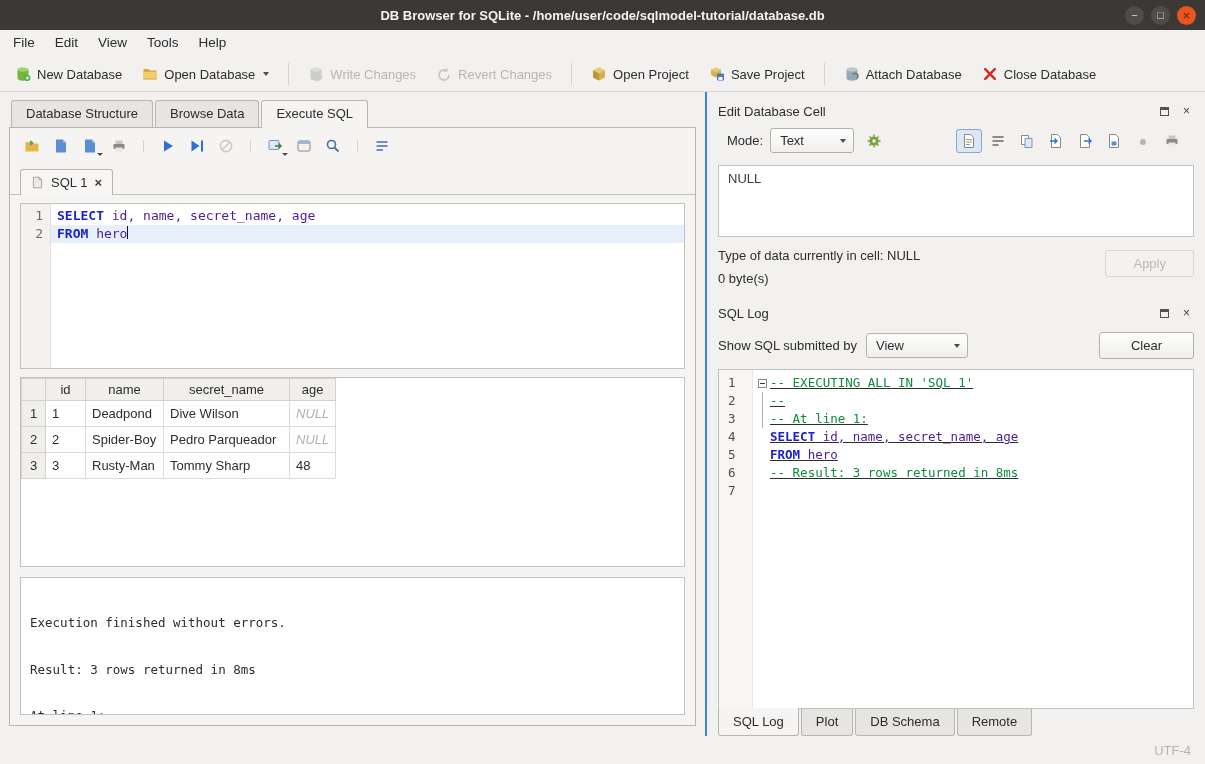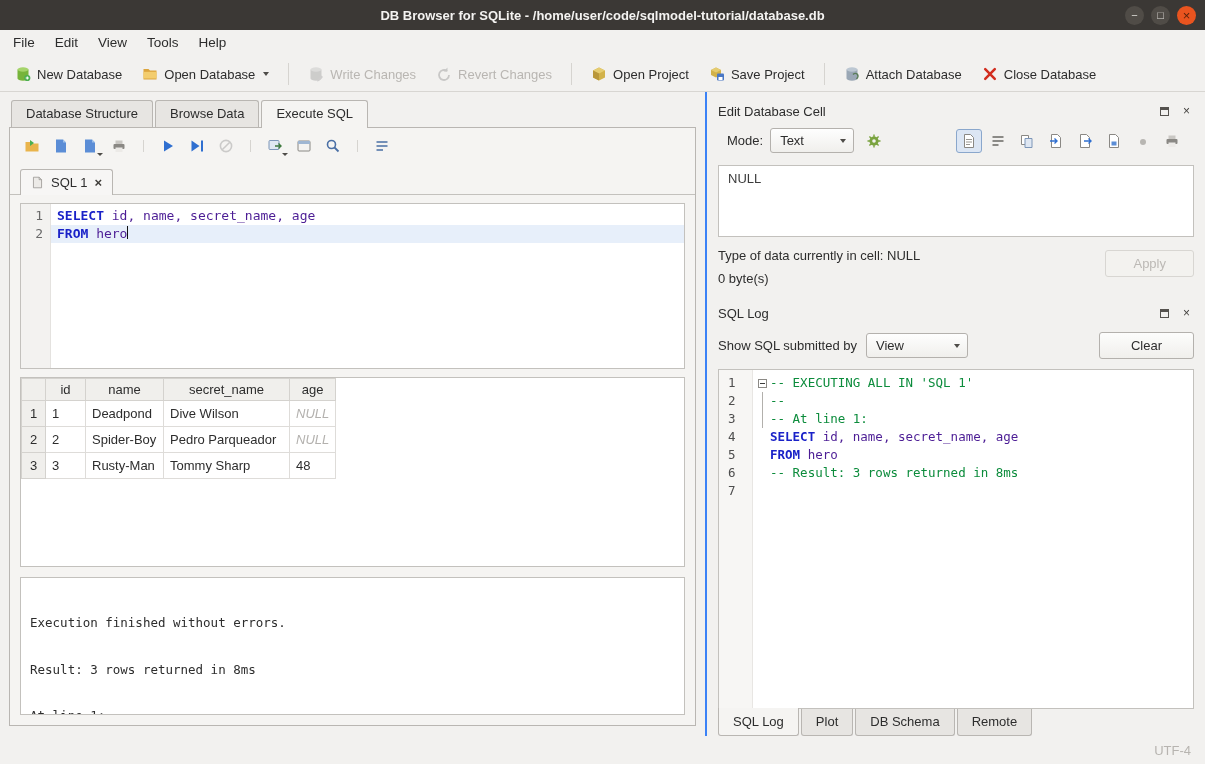--- a/index.html
+++ b/index.html
@@ -94,21 +94,21 @@
 
   .cell-info { display: flex; align-items: flex-start; margin: 11px 2px 14px; flex: 0 0 auto; }
   .info-col { flex: 1; display: flex; flex-direction: column; gap: 8px; }
   .apply-btn { padding: 5px 27px; background: #f3f2ef; border: 1px solid #d8d6d2; border-radius: 3px; color: #bcb9b5; margin-top: 2px; }
 
   .filter-row { display: flex; align-items: center; gap: 9px; margin: 2px 2px 10px; flex: 0 0 auto; }
   .clear-btn { margin-left: auto; padding: 5px 31px; background: linear-gradient(#fdfdfc, #f0efec); border: 1px solid #b4b1ad; border-radius: 3px; color: #2d2d2d; }
 
   .log-box { flex: 1; margin: 0 2px; background: #fff; border: 1px solid #c3c1bd; display: flex; font-family: "DejaVu Sans Mono", monospace; font-size: 12.5px; overflow: hidden; min-height: 0; }
   .log-gutter { width: 34px; flex: 0 0 34px; background: #f7f6f4; border-right: 1px solid #e8e6e3; color: #4e4e4e; padding: 4px 0 0 9px; line-height: 18px; }
-  .log-content { flex: 1; padding: 4px 4px 0 2px; }
+  .log-content { flex: 1; padding: 4px 4px 0 2px; text-decoration: underline; }
   .log-line { height: 18px; line-height: 18px; display: flex; align-items: center; white-space: pre; }
   .tree-col { width: 15px; flex: 0 0 15px; display: flex; align-items: center; justify-content: center; height: 100%; }
   .tree-box { width: 9px; height: 9px; border: 1px solid #8c8a86; background: #fff; position: relative; }
   .tree-box::after { content: ""; position: absolute; left: 1px; right: 1px; top: 3px; height: 1px; background: #3c3c3c; }
   .tree-bar { width: 1px; height: 18px; background: #b2b0ac; }
   .comment { color: #0c8c3c; }
 
   .bottom-tabs { display: flex; padding-left: 2px; flex: 0 0 auto; }
   .btab { border: 1px solid #b9b6b2; border-top: none; background: #e7e5e2; padding: 5px 14px 6px; margin-right: 2px; border-radius: 0 0 3px 3px; position: relative; }
   .btab.active { background: #f5f4f2; margin-top: -1px; padding-top: 6px; z-index: 2; }

